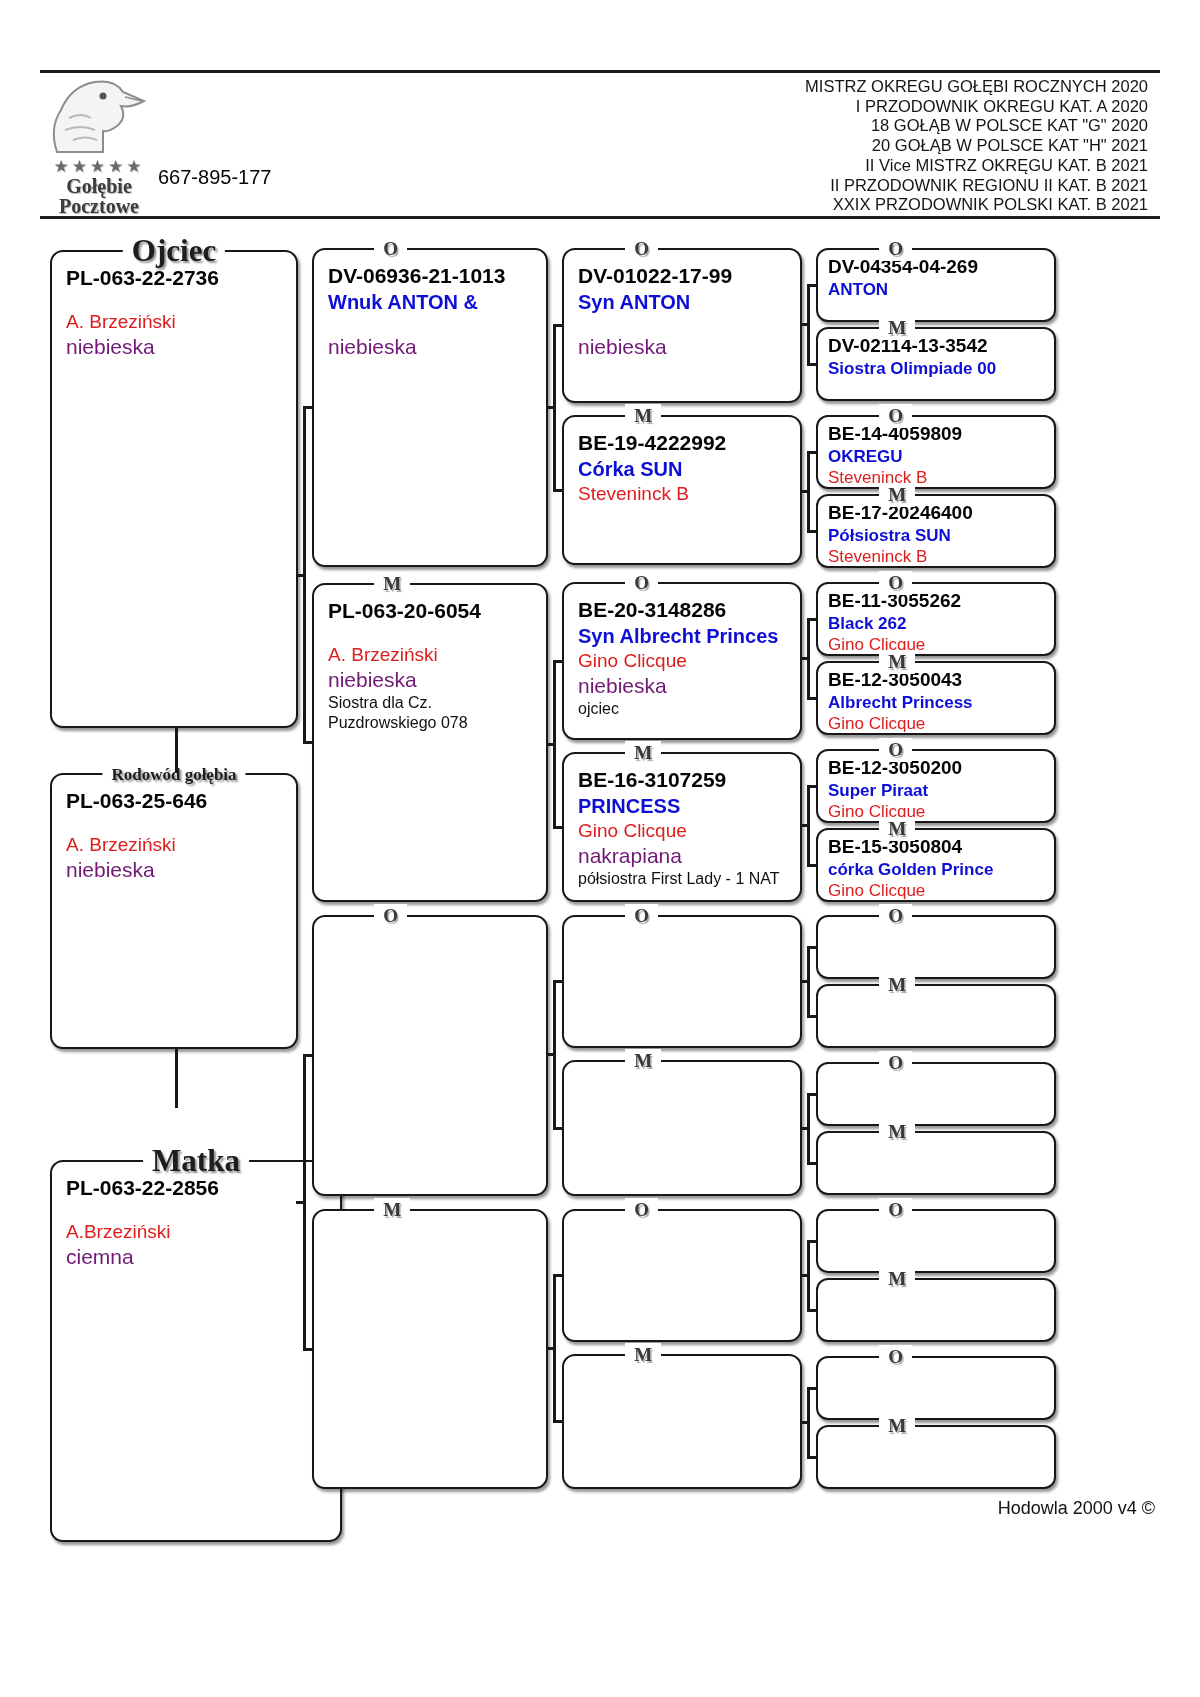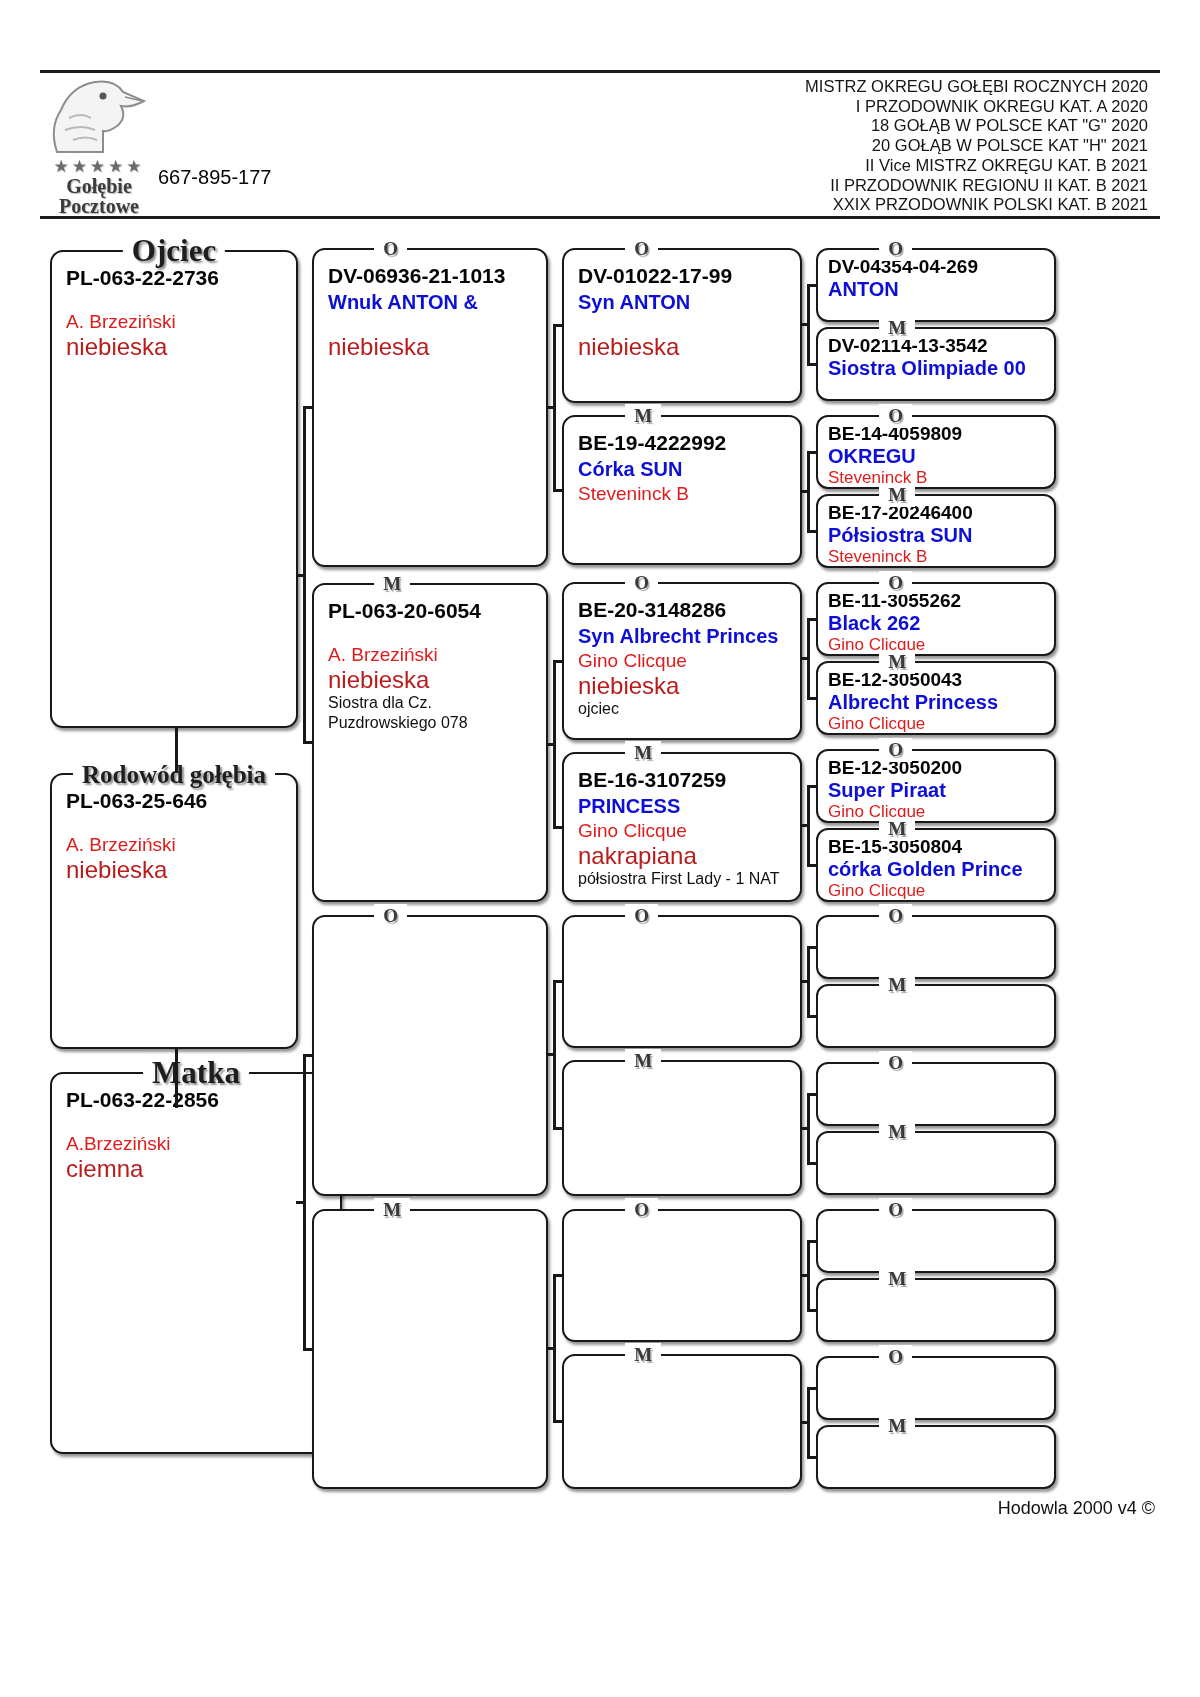--- a/index.html
+++ b/index.html
@@ -16,32 +16,32 @@
                text-shadow:1px 1px 0 #c9c9c9;margin-top:-2px;}
   .logo .cap{font-family:"Liberation Serif",serif;font-weight:bold;font-size:20px;
              line-height:20px;color:#3c3c3c;text-shadow:1px 1px 1px #b5b5b5;}
   .pbox{position:absolute;background:#fff;border:2px solid #181818;border-radius:13px;
         box-shadow:2px 3px 3px rgba(0,0,0,0.42);padding-top:12px;box-sizing:border-box;overflow:visible;}
   .ptag{position:absolute;top:-13px;left:26%;background:#fff;padding:0 9px;
         font-family:"Liberation Serif",serif;font-weight:bold;font-size:19px;line-height:24px;
         color:#3a3a3a;text-shadow:1.5px 1.5px 1px #a8a8a8;white-space:nowrap;}
   .ptag.big{top:-20px;left:50%;transform:translateX(-50%);font-size:31px;line-height:37px;
             color:#1e1e1e;text-shadow:2px 2px 2px #909090;}
-  .ptag.big.mid{font-size:25px;line-height:33px;top:-17px;}
+  .ptag.big.mid{font-size:17px;line-height:33px;top:-17px;}
   .ln{padding-left:14px;white-space:nowrap;overflow:hidden;}
   .s-ring{font-size:21px;font-weight:bold;line-height:27px;color:#050505;}
   .s-name{font-size:20px;font-weight:bold;line-height:26px;color:#0d0fd6;}
   .s-strain{font-size:19px;line-height:24px;color:#de1d1d;}
-  .s-plain{font-size:24px;line-height:26px;color:#b91c1c;}
+  .s-plain{font-size:21px;line-height:26px;color:#701a75;}
   .s-small{font-size:16px;line-height:20px;color:#101010;}
   .s-gap{height:19px;}
   .c3.pbox{padding-top:5px;border-radius:12px;}
   .c3 .ln{padding-left:10px;}
   .c3 .s-ring{font-size:19px;line-height:24px;}
-  .c3 .s-name{font-size:20px;line-height:21px;}
+  .c3 .s-name{font-size:17px;line-height:21px;}
   .c3 .s-strain{font-size:17px;line-height:21px;}
   .cl{position:absolute;background:#181818;}
   .footer{position:absolute;right:45px;top:1498px;font-size:18px;color:#111;}
 </style>
 </head>
 <body>
 
 <div class="page">
   <div class="hr" style="top:70px"></div>
 
@@ -78,21 +78,21 @@
         <div class="ln s-strain">A. Brzeziński</div>
         <div class="ln s-plain">niebieska</div>
       </div>
       <div class="pbox" style="left: 50px; top: 773px; width: 248px; height: 276px;">
         <div class="ptag big mid">Rodowód gołębia</div>
         <div class="ln s-ring">PL-063-25-646</div>
         <div class="ln s-gap"></div>
         <div class="ln s-strain">A. Brzeziński</div>
         <div class="ln s-plain">niebieska</div>
       </div>
-      <div class="pbox" style="left: 50px; top: 1072px; width: 292px; height: 382px;">
+      <div class="pbox" style="left: 50px; top: 1160px; width: 292px; height: 382px;">
         <div class="ptag big">Matka</div>
         <div class="ln s-ring">PL-063-22-2856</div>
         <div class="ln s-gap"></div>
         <div class="ln s-strain">A.Brzeziński</div>
         <div class="ln s-plain">ciemna</div>
       </div>
       <div class="pbox" style="left: 312px; top: 248px; width: 236px; height: 319px;">
         <div class="ptag">O</div>
         <div class="ln s-ring">DV-06936-21-1013</div>
         <div class="ln s-name">Wnuk ANTON &amp;</div>

